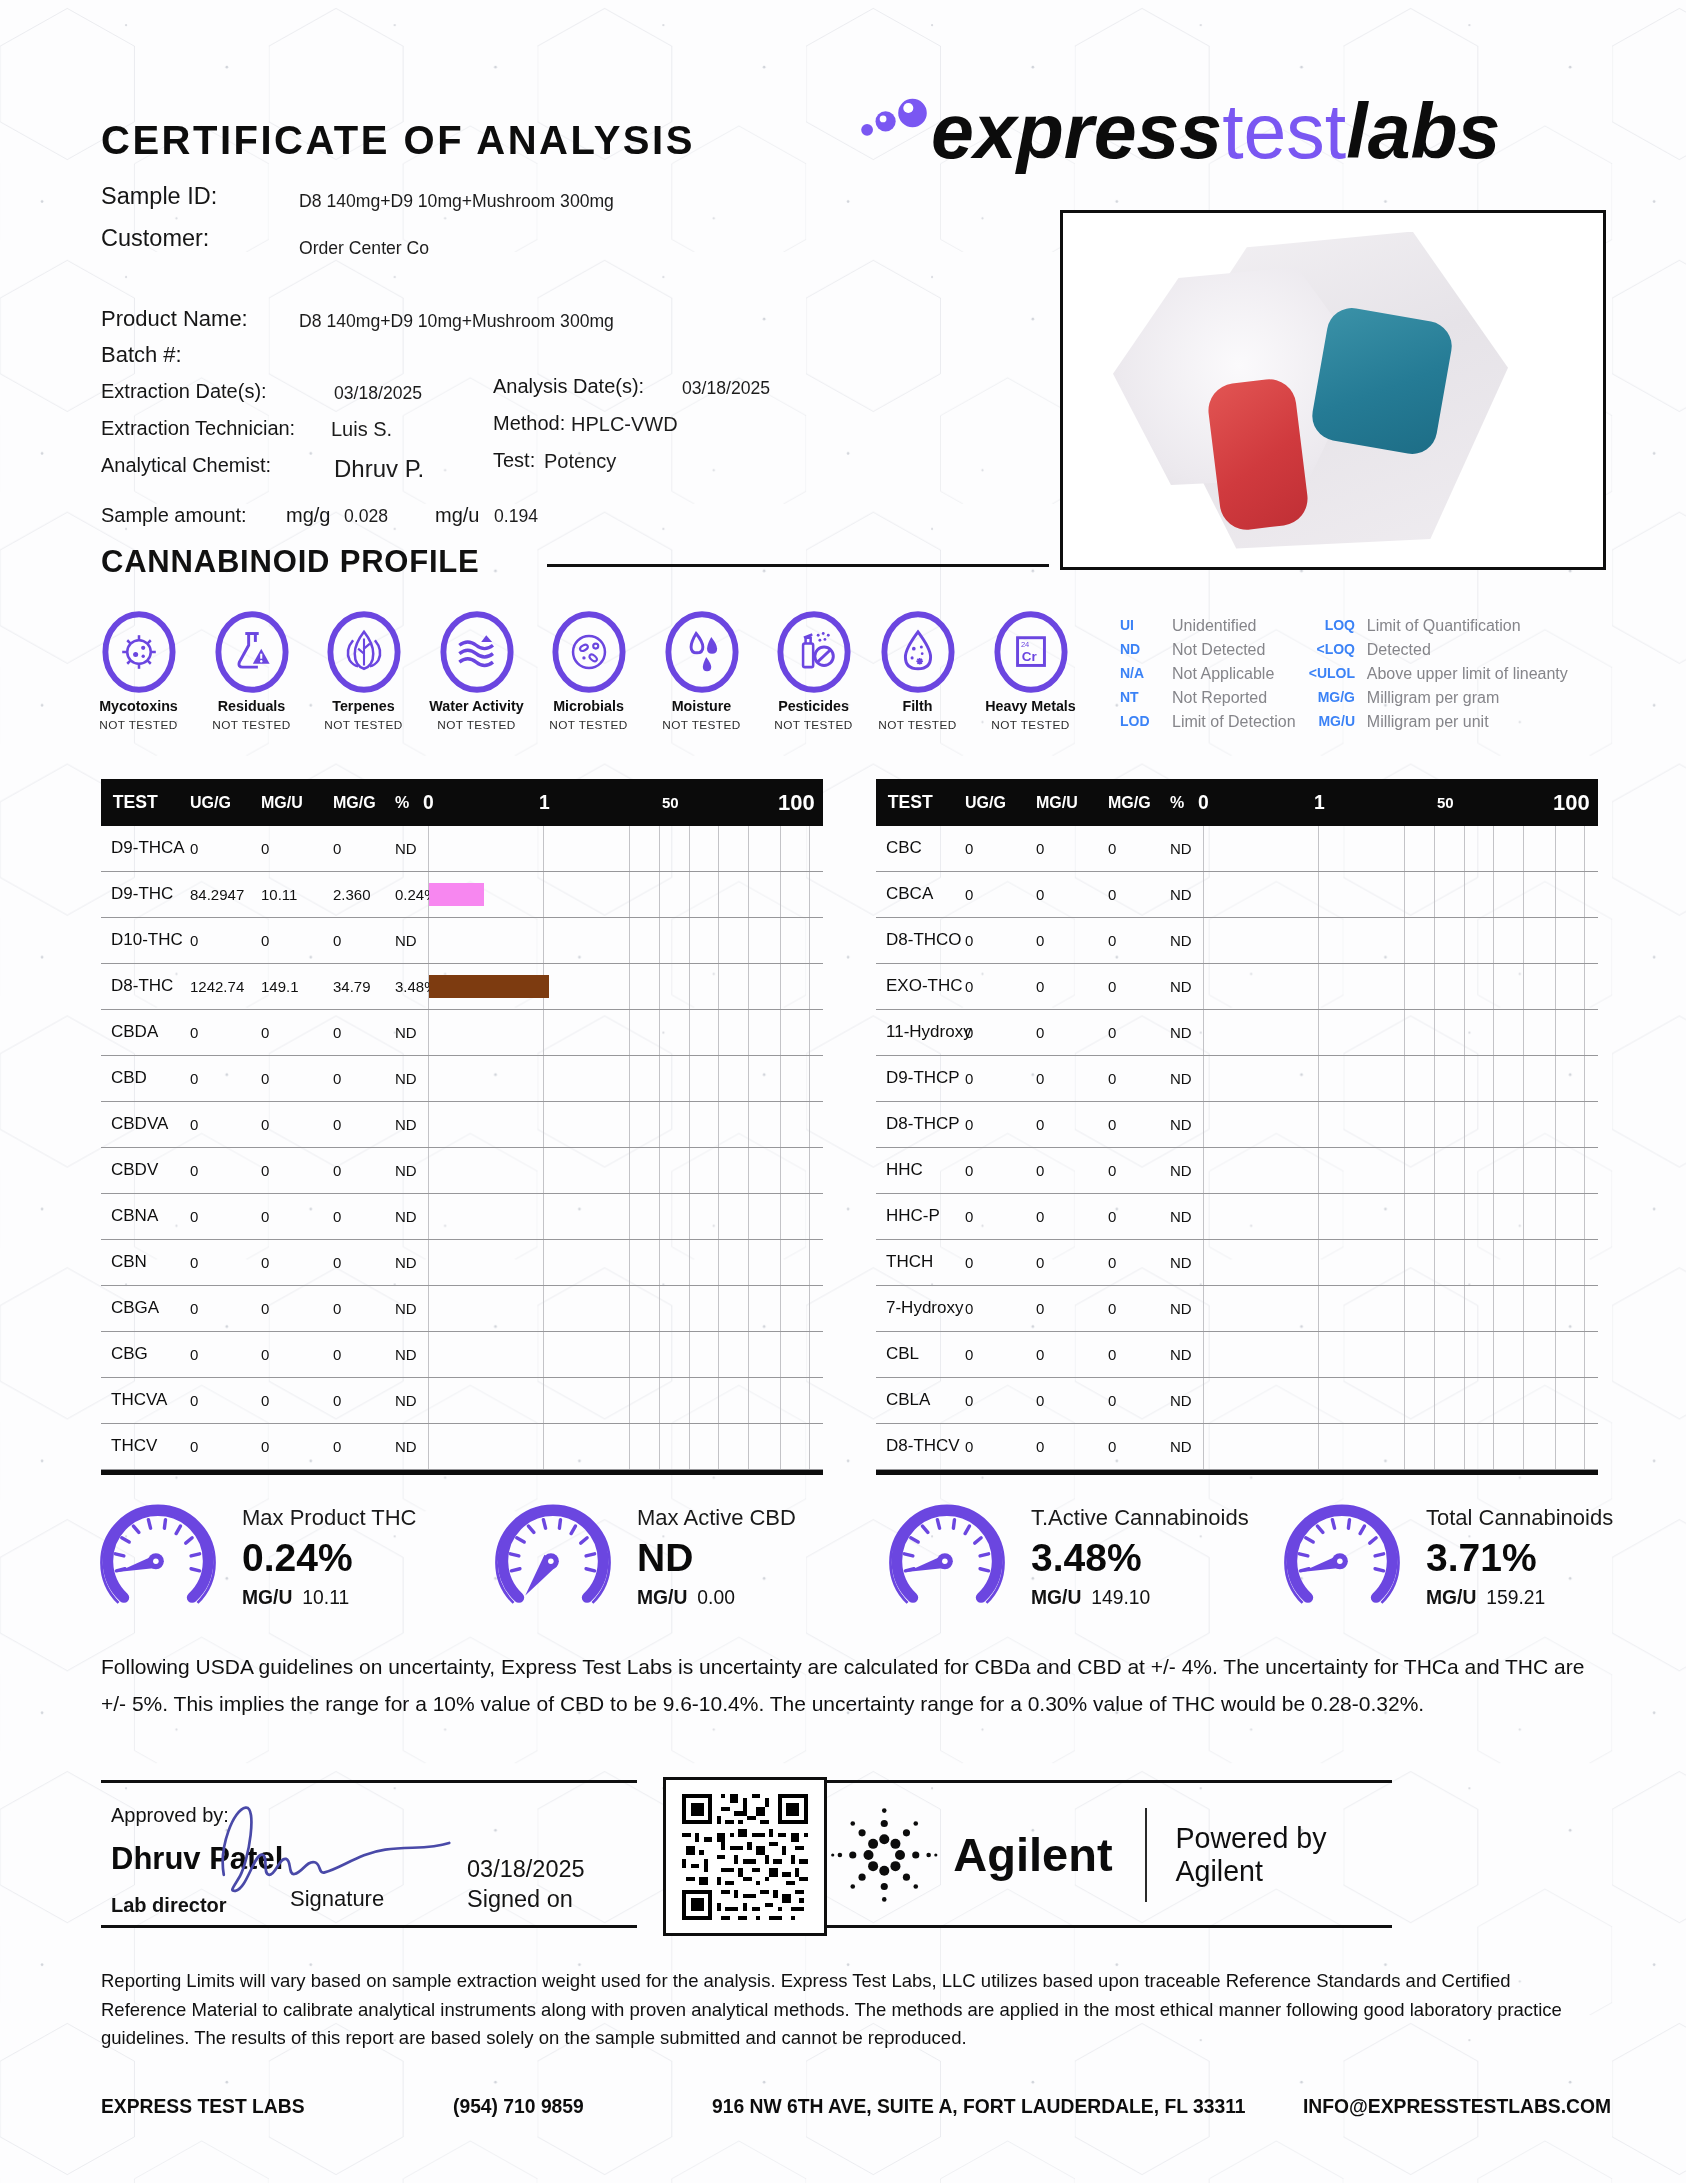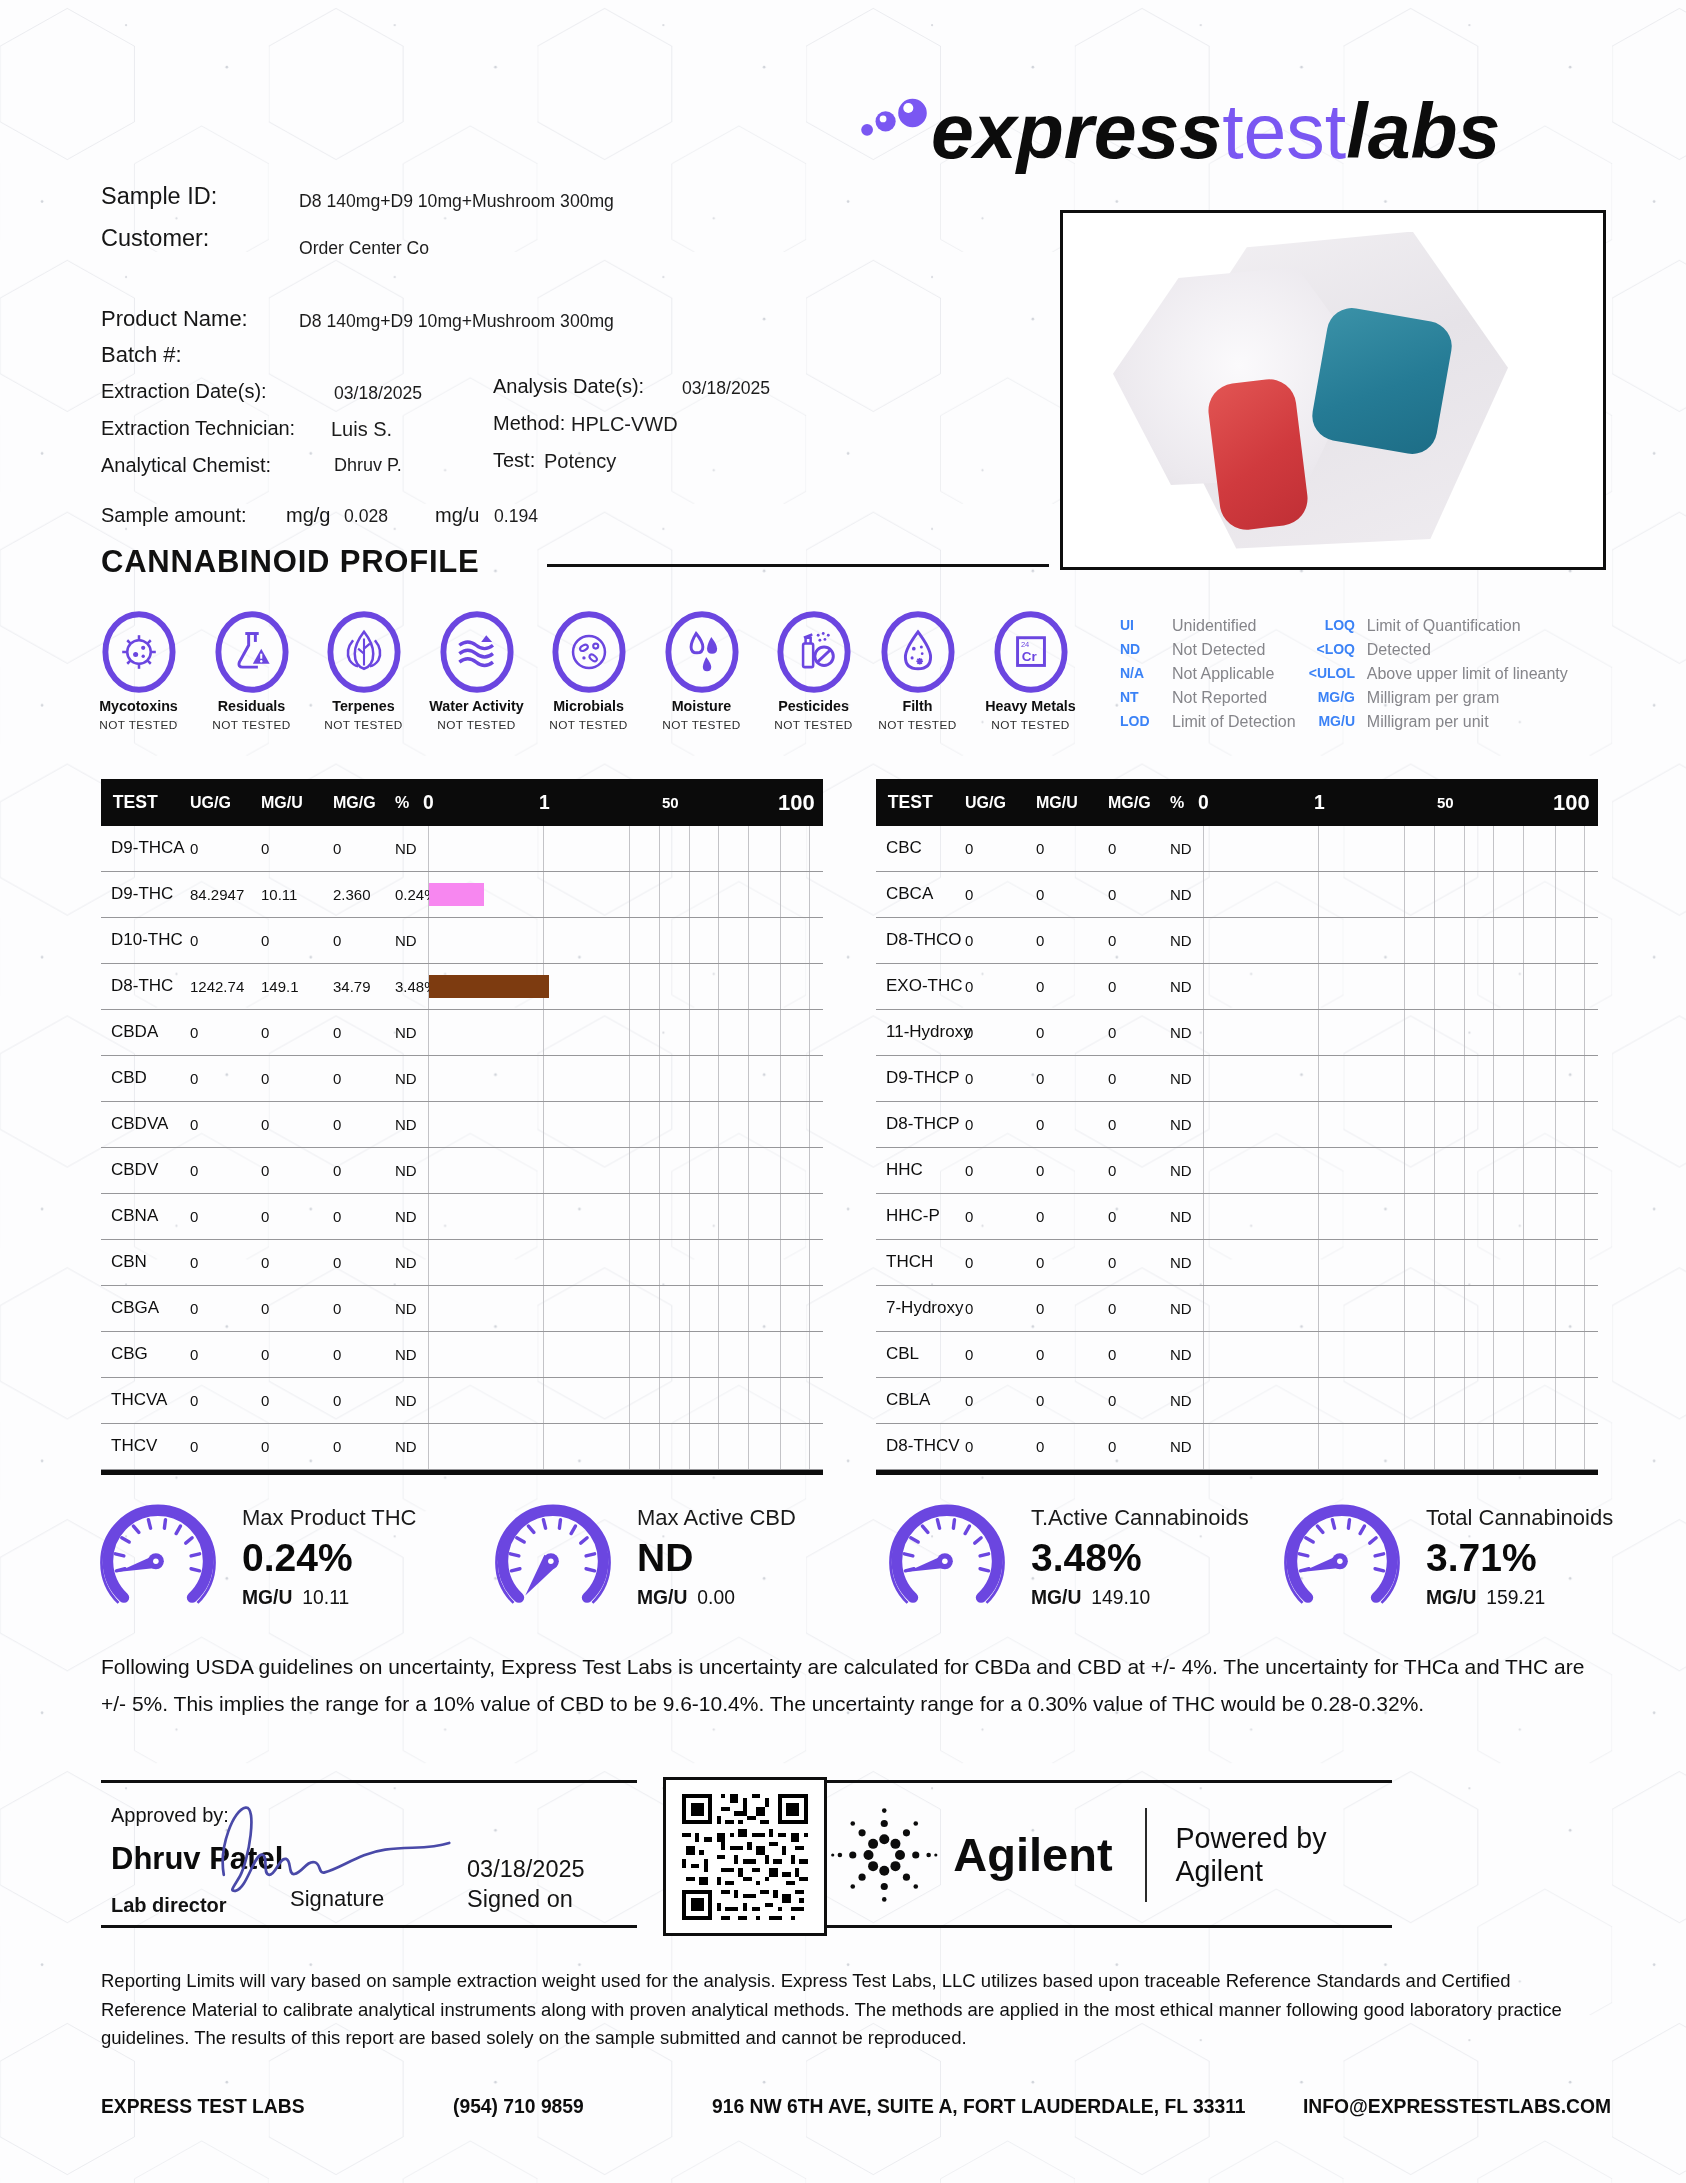--- a/index.html
+++ b/index.html
@@ -120,20 +120,21 @@
         <circle cx="150" cy="30" r="1.3" fill="#cfd2d8" opacity="0.8"></circle>
         <circle cx="210" cy="260" r="1.3" fill="#cfd2d8" opacity="0.8"></circle>
       </pattern>
     </defs>
     <rect width="100%" height="100%" fill="#fdfdfe"></rect>
     <rect width="100%" height="100%" fill="url(#hexp)"></rect>
   </svg>
 
   <div class="layer">
 
+    <div class="coa-title">CERTIFICATE OF ANALYSIS</div>
     <div class="logo">
       <div class="logo-bubbles">
         <svg width="74" height="81" viewBox="0 0 88 96">
           <circle cx="12" cy="46" r="7" fill="#7a57f2"></circle>
           <circle cx="34" cy="36" r="12" fill="#7a57f2"></circle>
           <circle cx="31" cy="33" r="4" fill="#ffffff"></circle>
           <circle cx="66" cy="26" r="17" fill="#7a57f2"></circle>
           <circle cx="61" cy="20" r="6" fill="#ffffff"></circle>
         </svg>
       </div>
@@ -153,21 +154,21 @@
     <span class="val" style="left:334px;top:383px">03/18/2025</span>
     <span class="lbl" style="left:493px;top:375px">Analysis Date(s):</span>
     <span class="val" style="left:682px;top:378px">03/18/2025</span>
 
     <span class="lbl" style="left:101px;top:417px">Extraction Technician:</span>
     <span class="val" style="left:331px;top:418px;font-size:20px">Luis S.</span>
     <span class="lbl" style="left:493px;top:412px">Method:</span>
     <span class="val" style="left:571px;top:413px;font-size:20px">HPLC-VWD</span>
 
     <span class="lbl" style="left:101px;top:454px">Analytical Chemist:</span>
-    <span class="val" style="left:334px;top:455px;font-size:18px">Dhruv P.</span>
+    <span class="val" style="left:334px;top:455px;font-size:24px">Dhruv P.</span>
     <span class="lbl" style="left:493px;top:449px">Test:</span>
     <span class="val" style="left:544px;top:450px;font-size:20px">Potency</span>
 
     <span class="lbl" style="left:101px;top:504px">Sample amount:</span>
     <span class="lbl" style="left:286px;top:504px">mg/g</span>
     <span class="val" style="left:344px;top:506px">0.028</span>
     <span class="lbl" style="left:435px;top:504px">mg/u</span>
     <span class="val" style="left:494px;top:506px">0.194</span>
 
     <div class="photo">

